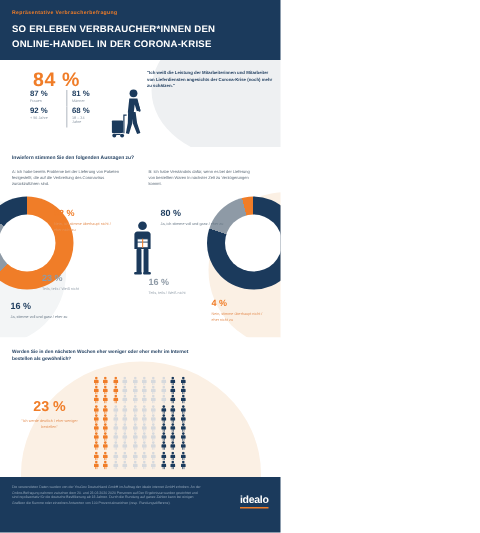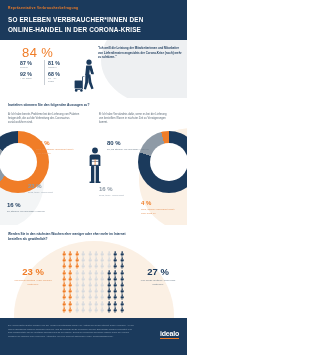--- a/index.html
+++ b/index.html
@@ -32,21 +32,21 @@
     position: absolute; left: 0; top: 40px; width: 187px; height: 58px;
     background: #ffffff; overflow: hidden;
   }
   .sec1 .blob {
     position: absolute; right: -34px; top: -26px;
     width: 120px; height: 92px; border-radius: 50%;
     background: #eef0f2;
   }
   .big84 {
     position: absolute; left: 22px; top: 5px;
-    color: #f07d28; font-size: 13px; font-weight: normal; letter-spacing: .4px;
+    color: #f07d28; font-size: 13px; font-weight: bold; letter-spacing: .4px;
   }
   .quote {
     position: absolute; left: 98px; top: 6px; width: 84px;
     color: #1b3a5c; font-size: 2.9px; line-height: 1.55; font-weight: bold;
   }
   .statgrid {
     position: absolute; left: 20px; top: 20px; width: 48px;
   }
   .statrow { display: flex; }
   .statcell { width: 24px; padding-right: 3px; }
@@ -671,24 +671,20 @@
         <svg viewBox="0 0 8 10" class="pfig" aria-label="Ich werde deutlich / eher mehr bestellen">
           <circle cx="4" cy="1.7" r="1.4" fill="#1b3a5c"></circle>
           <path d="M2.3 3.6 H5.7 C6.2 3.6 6.5 4 6.5 4.5 V7 H5.1 V9.4 H4.4 V7 H3.6 V9.4 H2.9 V7 H1.5 V4.5 C1.5 4 1.8 3.6 2.3 3.6 Z" fill="#1b3a5c"></path>
         </svg>
         <svg viewBox="0 0 8 10" class="pfig" aria-label="Ich werde deutlich / eher mehr bestellen">
           <circle cx="4" cy="1.7" r="1.4" fill="#1b3a5c"></circle>
           <path d="M2.3 3.6 H5.7 C6.2 3.6 6.5 4 6.5 4.5 V7 H5.1 V9.4 H4.4 V7 H3.6 V9.4 H2.9 V7 H1.5 V4.5 C1.5 4 1.8 3.6 2.3 3.6 Z" fill="#1b3a5c"></path>
         </svg>
       </div>
 
-    <div class="side sideR">
-      <div class="snum bl">27 %</div>
-      <div class="stxt bl">"Ich werde deutlich / eher mehr bestellen"</div>
-    </div>
   </div>
 
   <div class="footer">
     <div class="fineprint">Die verwendeten Daten wurden von der YouGov Deutschland GmbH im Auftrag der idealo internet GmbH erhoben. An der Online-Befragung nahmen zwischen dem 20. und 23.03.2020 2020 Personen auf Der Ergebnisse wurden gewichtet und sind repräsentativ für die deutsche Bevölkerung ab 18 Jahren. Durch die Rundung auf ganze Zahlen kann bei einigen Grafiken die Summe oder einzelnen Antworten von 100 Prozent abweichen (resp. Rundungsdifferenz).</div>
     <div class="logo">
       <div class="word">idealo</div>
       <div class="bar"></div>
     </div>
   </div>
 

